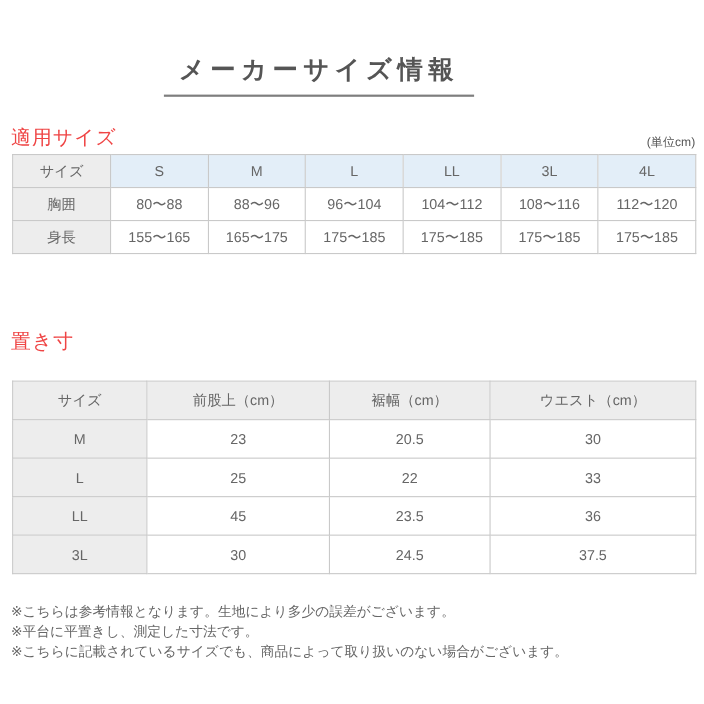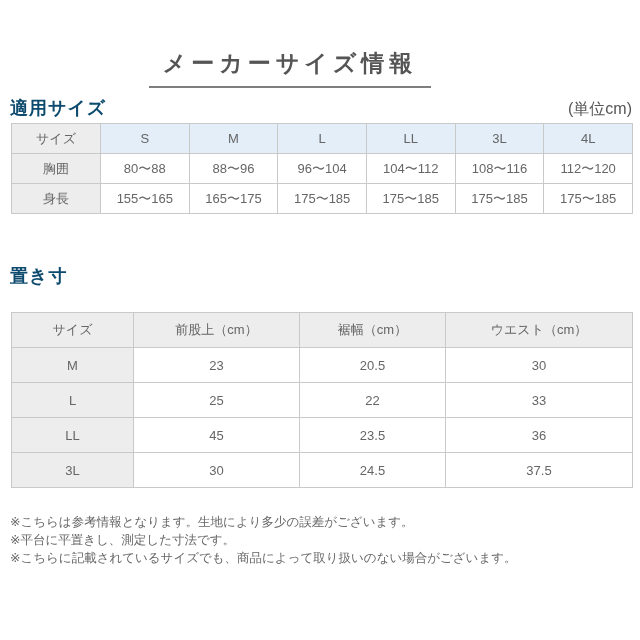--- a/index.html
+++ b/index.html
@@ -26,26 +26,27 @@
     white-space: nowrap;
   }
   .section-head-row {
     display: flex;
     justify-content: space-between;
     align-items: flex-end;
     margin: 8px 8px 3px 10px;
   }
   .section-heading {
     font-size: 18px;
-    font-weight: bold;
-    color: #0c4a6e;
+    font-weight: normal;
+    color: #ef4444;
     letter-spacing: 1px;
+    margin-top: 17px;
   }
   .unit-label {
-    font-size: 16px;
+    font-size: 11px;
     color: #555;
   }
   table { border-collapse: collapse; table-layout: fixed; }
   th, td {
     border: 1px solid #c9c9c9;
     text-align: center;
     vertical-align: middle;
     font-size: 13px;
     font-weight: normal;
     color: #666;

